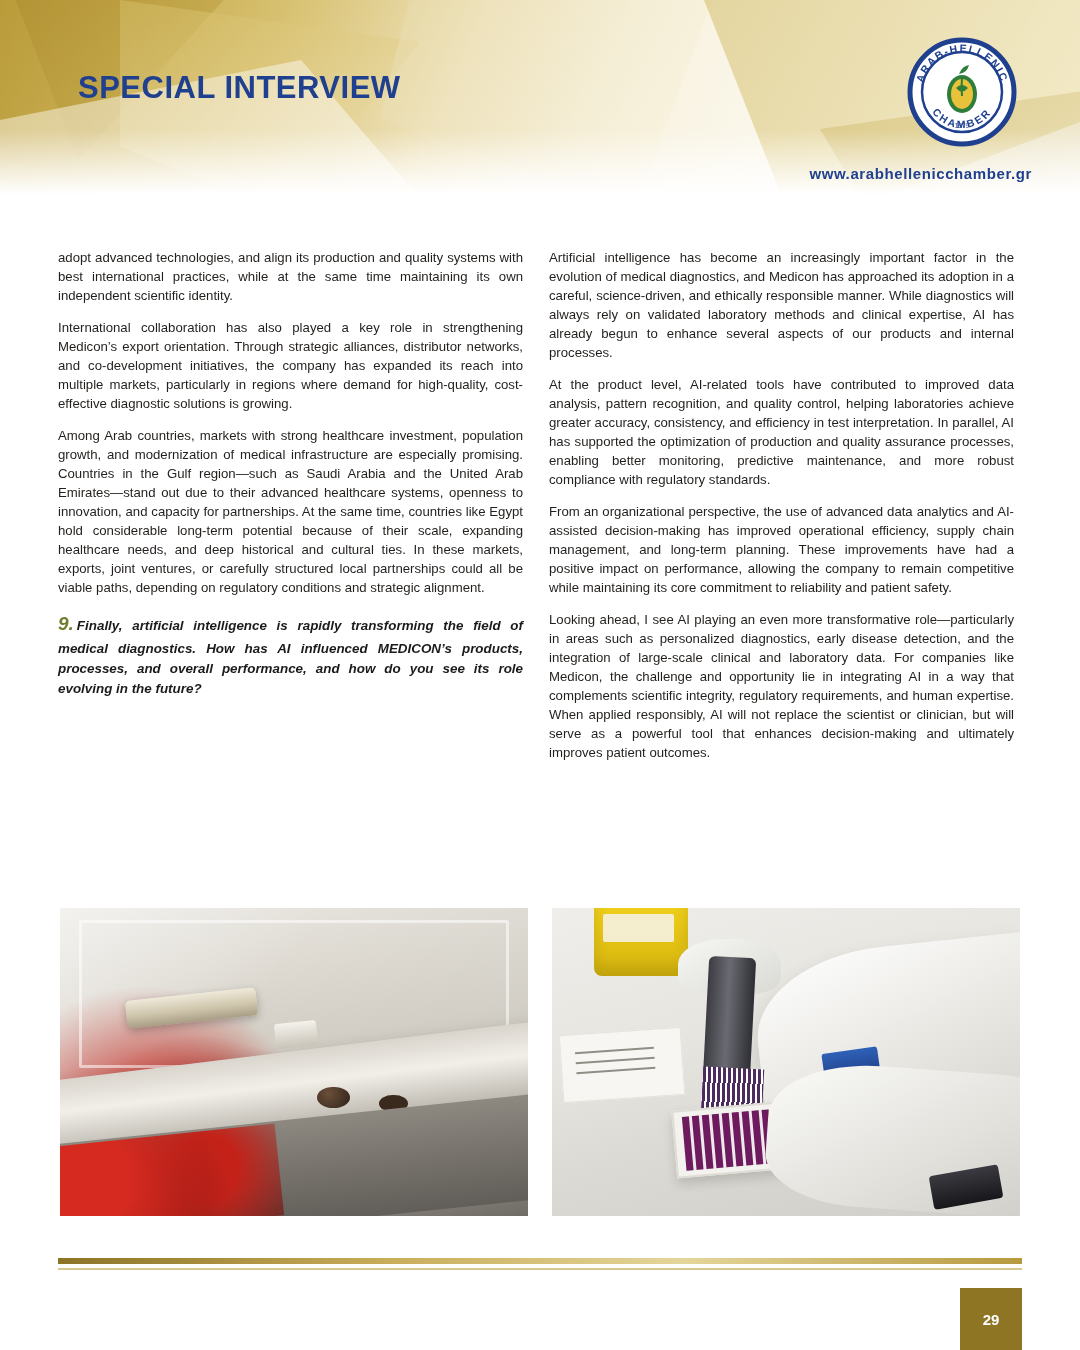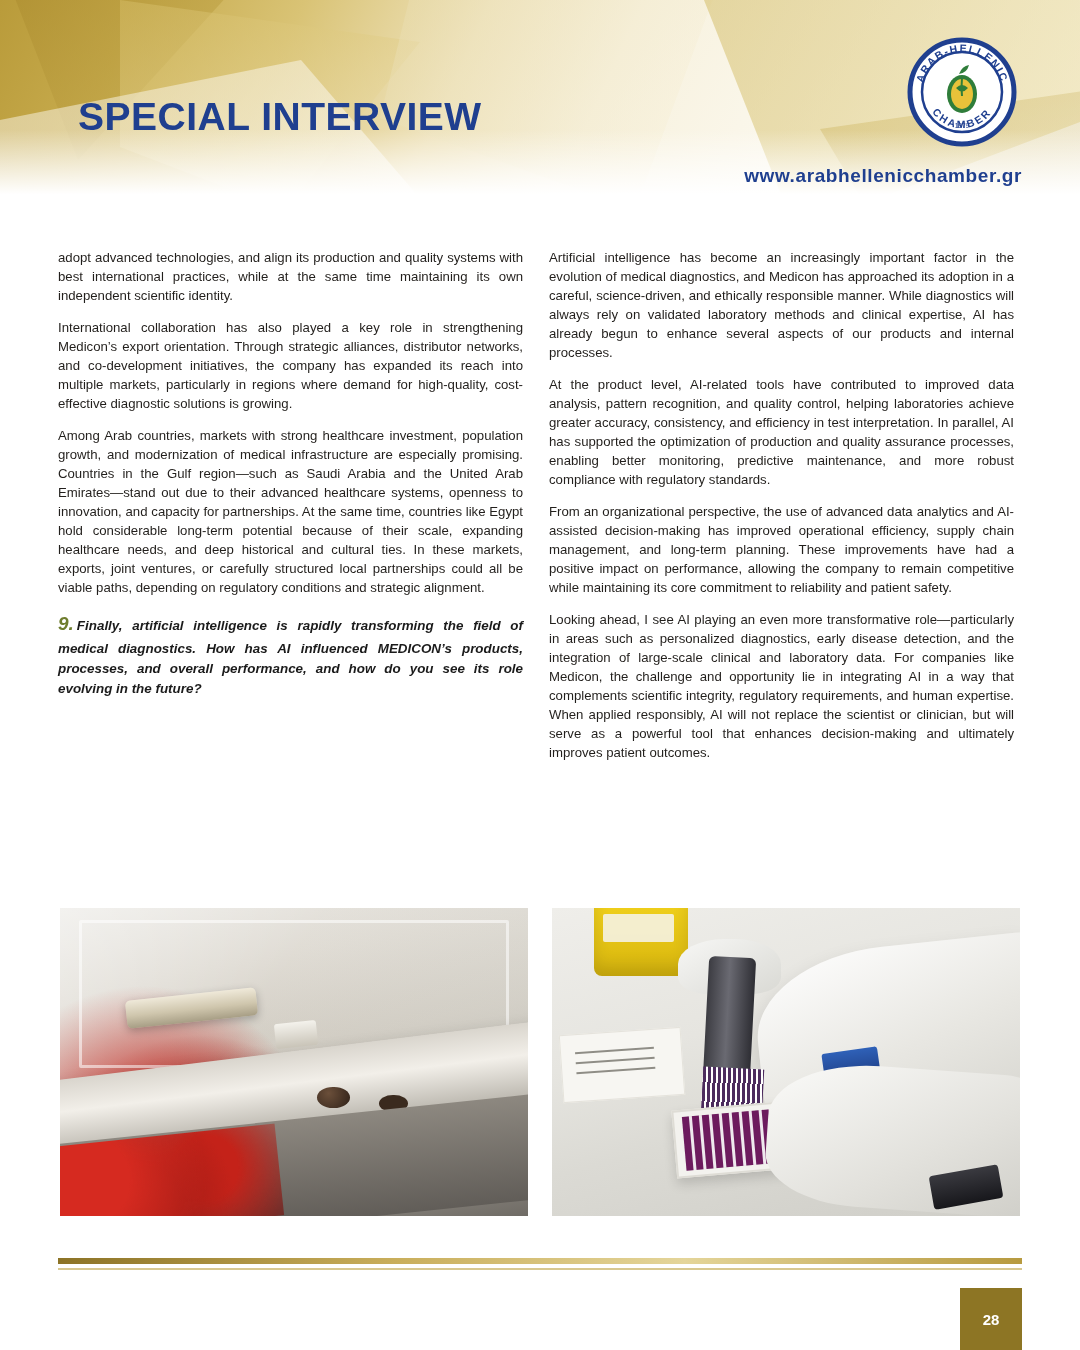--- a/index.html
+++ b/index.html
@@ -41,31 +41,30 @@
   .f6 { top: 60px; left: 0px; width: 430px; height: 150px;
         background: linear-gradient(150deg,#f4ecd3,#ffffff); clip-path: polygon(0 40%, 70% 0, 100% 100%, 0 100%); opacity:.55;}
   .header-fade {
     position: absolute; left: 0; bottom: 0; width: 1080px; height: 70px;
     background: linear-gradient(to bottom, rgba(255,255,255,0), #ffffff 92%);
   }
 
   .page-title {
     position: absolute;
     top: 70px; left: 78px;
-    font-size: 39px;
+    font-size: 31px;
     font-weight: bold;
     letter-spacing: .5px;
     color: #1f3f8f;
-    margin-top: 25px;
   }
 
   .website {
     position: absolute;
-    top: 165px; right: 58px;
-    font-size: 19px;
+    top: 165px; right: 48px;
+    font-size: 15px;
     font-weight: bold;
     letter-spacing: .6px;
     color: #1f3f8f;
   }
 
   
   .logo {
     position: absolute;
     top: 36px; right: 56px;
     width: 124px; height: 112px;
@@ -366,13 +365,13 @@
       <div class="pr-plate-wells"></div>
     </div>
     <div class="pr-blue"></div>
     <div class="pr-arm2"></div>
     <div class="pr-dark"></div>
   </div>
 </div>
 
 <div class="footer-rule"></div>
 <div class="footer-rule2"></div>
-<div class="page-number">28</div>
+<div class="page-number">29</div>
 
 </body></html>

